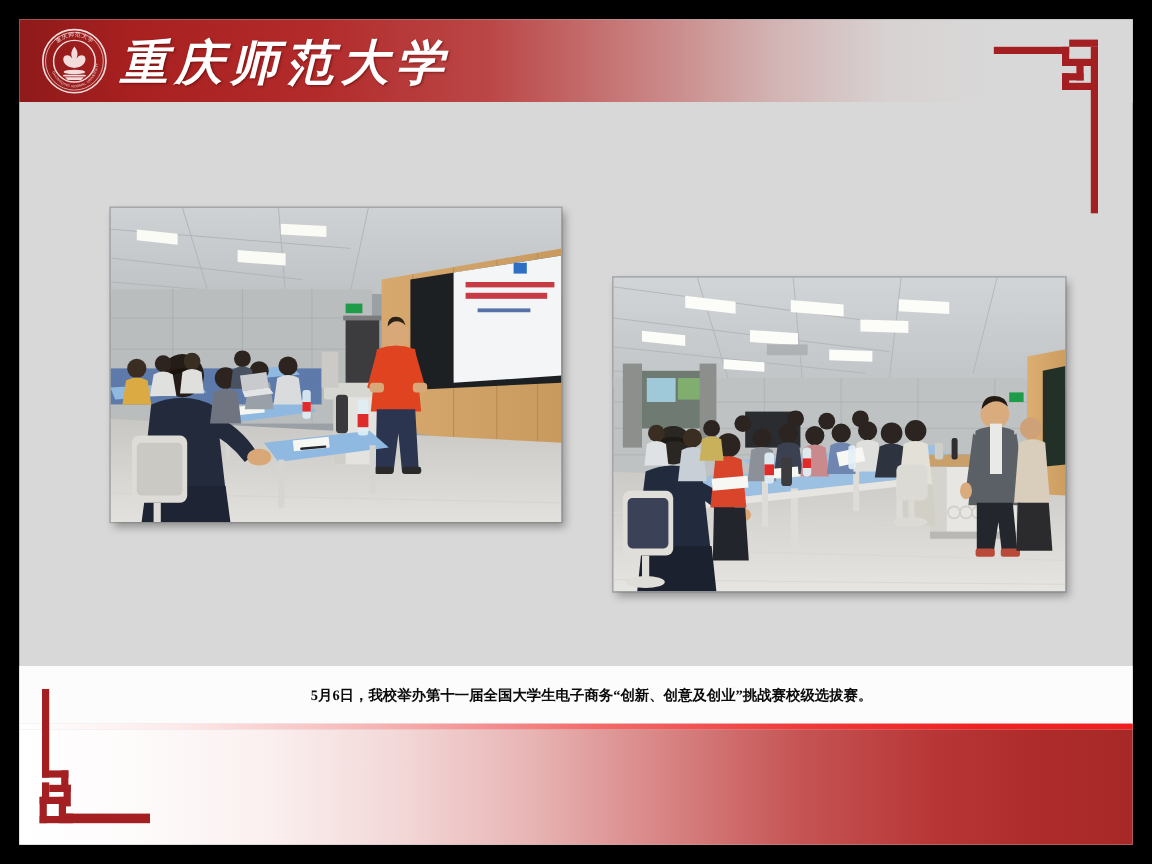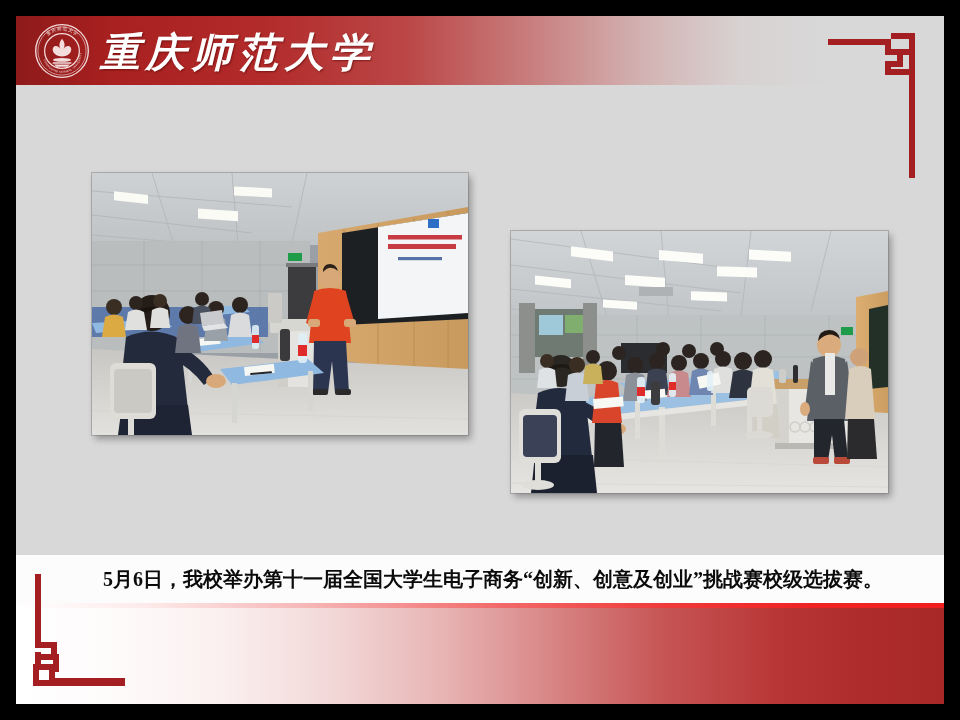--- a/index.html
+++ b/index.html
@@ -118,21 +118,21 @@
   #caption-text {
     position: absolute;
     left: 0;
     top: 0;
     width: 928px;
     height: 48px;
     display: flex;
     align-items: center;
     justify-content: center;
     font-family: "Liberation Serif", "DejaVu Serif", serif;
-    font-size: 20px;
+    font-size: 12px;
     font-weight: bold;
     color: #0b0b0b;
     letter-spacing: 0px;
     white-space: nowrap;
     padding-left: 26px;
     box-sizing: border-box;
   }
 
   
   #bottom-rule {

